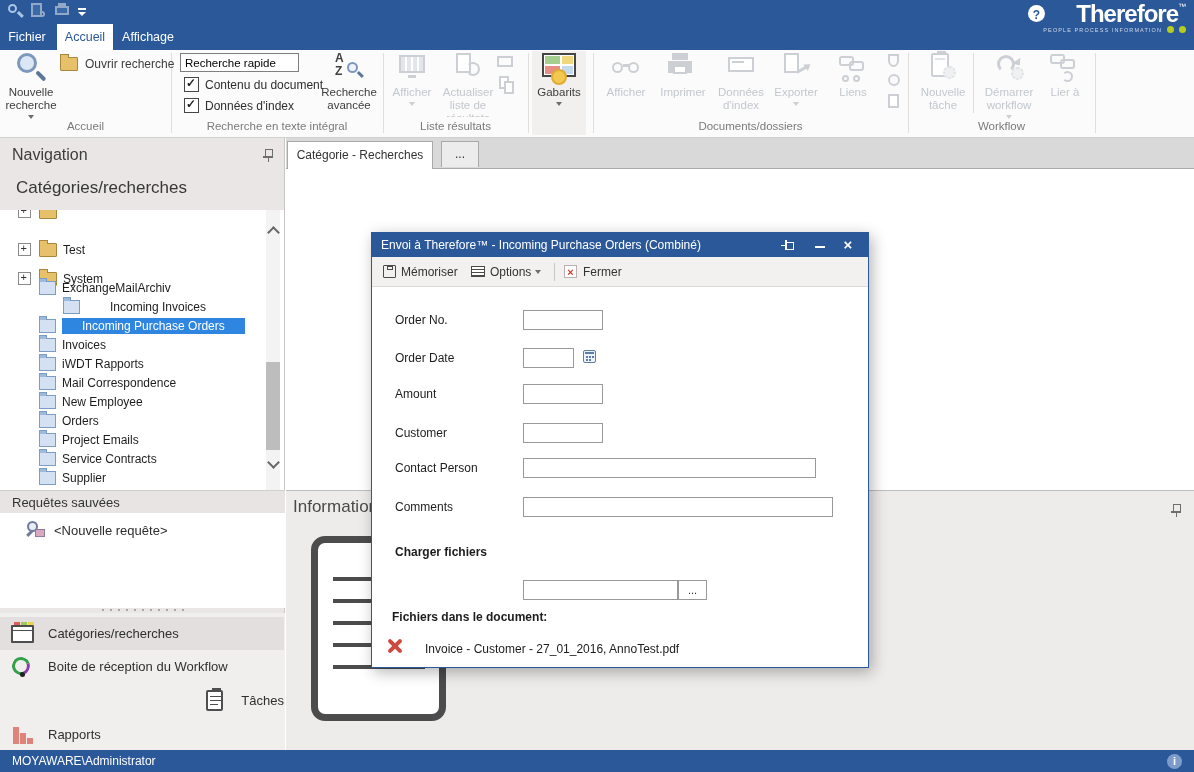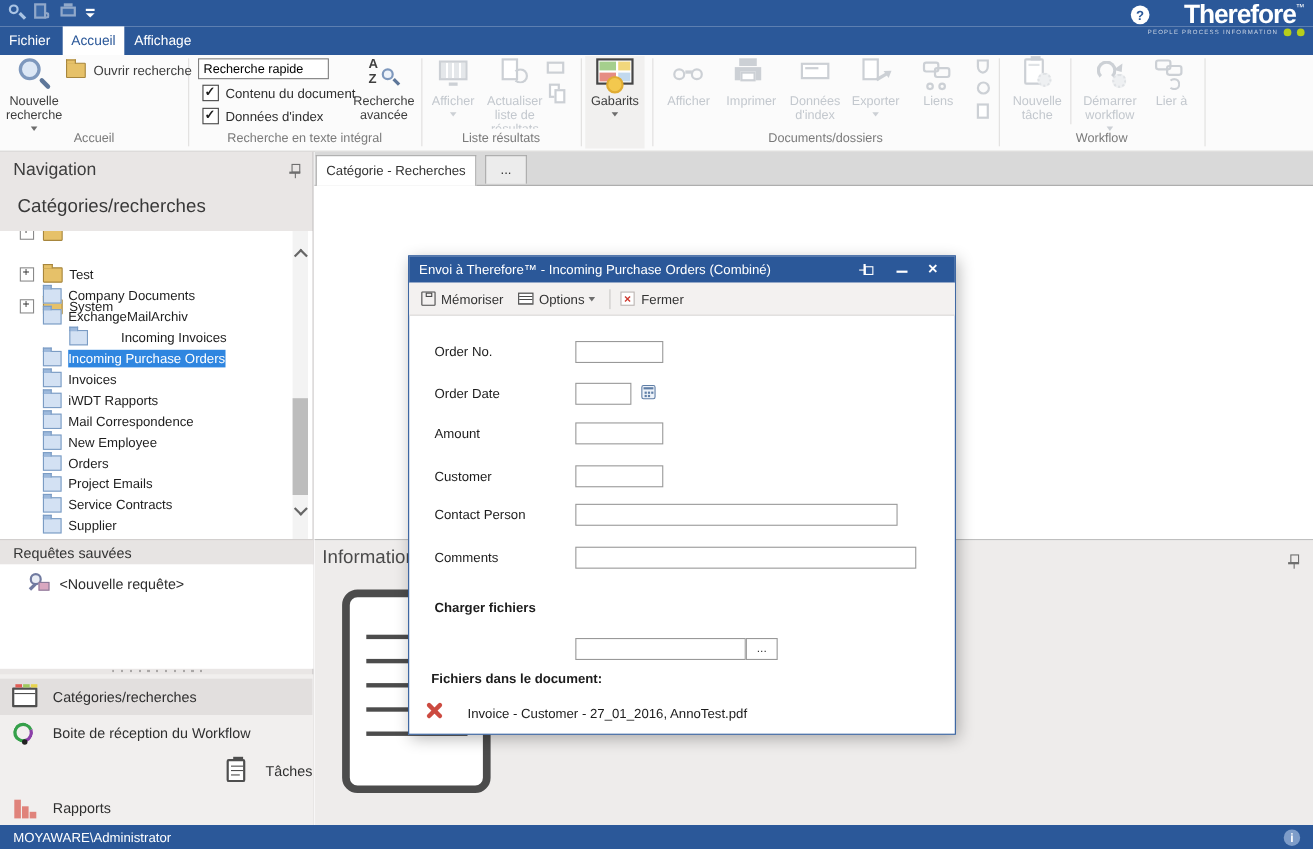--- a/index.html
+++ b/index.html
@@ -51,21 +51,21 @@
   .exp{width:11px;height:11px;border:1px solid #8a8a8a;background:#fff;position:relative;margin-right:8px;flex:none;}
   .exp::before{content:"+";position:absolute;left:1.5px;top:-2px;font-size:11px;color:#333;}
   .exp.ph{visibility:hidden;}
   .fold{width:16px;height:12px;background:#e6c169;border:1px solid #a7863d;border-radius:1px;
         position:relative;margin-right:6px;flex:none;}
   .fold::before{content:"";position:absolute;left:-1px;top:-4px;width:7px;height:3px;background:#e6c169;
         border:1px solid #a7863d;border-bottom:none;}
   .catic{width:15px;height:12px;background:#d3e1f3;border:1px solid #7b9cc4;position:relative;margin-right:6px;flex:none;}
   .catic::before{content:"";position:absolute;left:-1px;top:-4px;width:6px;height:3px;background:#9db9dc;
         border:1px solid #7b9cc4;border-bottom:none;}
-  .tsel{background:#2f86e0;color:#fff;padding:1px 0;}
+  .tsel{background:#2f86e0;color:#fff;padding:1px 20px;}
   .sbar{position:absolute;left:266px;top:0;width:14px;height:280px;background:#f3f3f3;}
   .sthumb{position:absolute;left:0;width:14px;background:#bdbdbd;}
   .chev{position:absolute;width:7px;height:7px;border-right:2px solid #666;border-bottom:2px solid #666;}
   .chev.up{transform:rotate(-135deg);}
   .chev.down{transform:rotate(45deg);}
   .savedhdr{position:absolute;left:0;top:352px;width:285px;height:23px;background:#e7e4e3;
         border-top:1px solid #d2cfce;font-size:13px;color:#333;line-height:23px;padding-left:12px;box-sizing:border-box;}
   .savedarea{position:absolute;left:0;top:375px;width:285px;height:95px;background:#fff;}
   .splitdots{position:absolute;left:102px;top:471px;width:82px;height:2px;
         background-image:repeating-linear-gradient(90deg,#aaa7a6 0 2px,transparent 2px 8px);}
@@ -331,25 +331,20 @@
       <div class="trow" style="top:11px;margin-top:48px;">
         <span class="exp"></span>
         <span class="fold"></span>
         <span>System</span>
       </div>
       <div class="trow" style="top:30px;">
         <span class="exp"></span>
         <span class="fold"></span>
         <span>Test</span>
       </div>
-      <div class="trow" style="top:49px;">
-        <span class="exp ph"></span>
-          <span class="catic"></span>
-        <span>Company Documents</span>
-      </div>
       <div class="trow" style="top:68px;">
         <span class="exp ph"></span>
           <span class="catic"></span>
         <span>ExchangeMailArchiv</span>
       </div>
       <div class="trow" style="top:87px;gap:24px;">
         <span class="exp ph"></span>
           <span class="catic"></span>
         <span>Incoming Invoices</span>
       </div>

